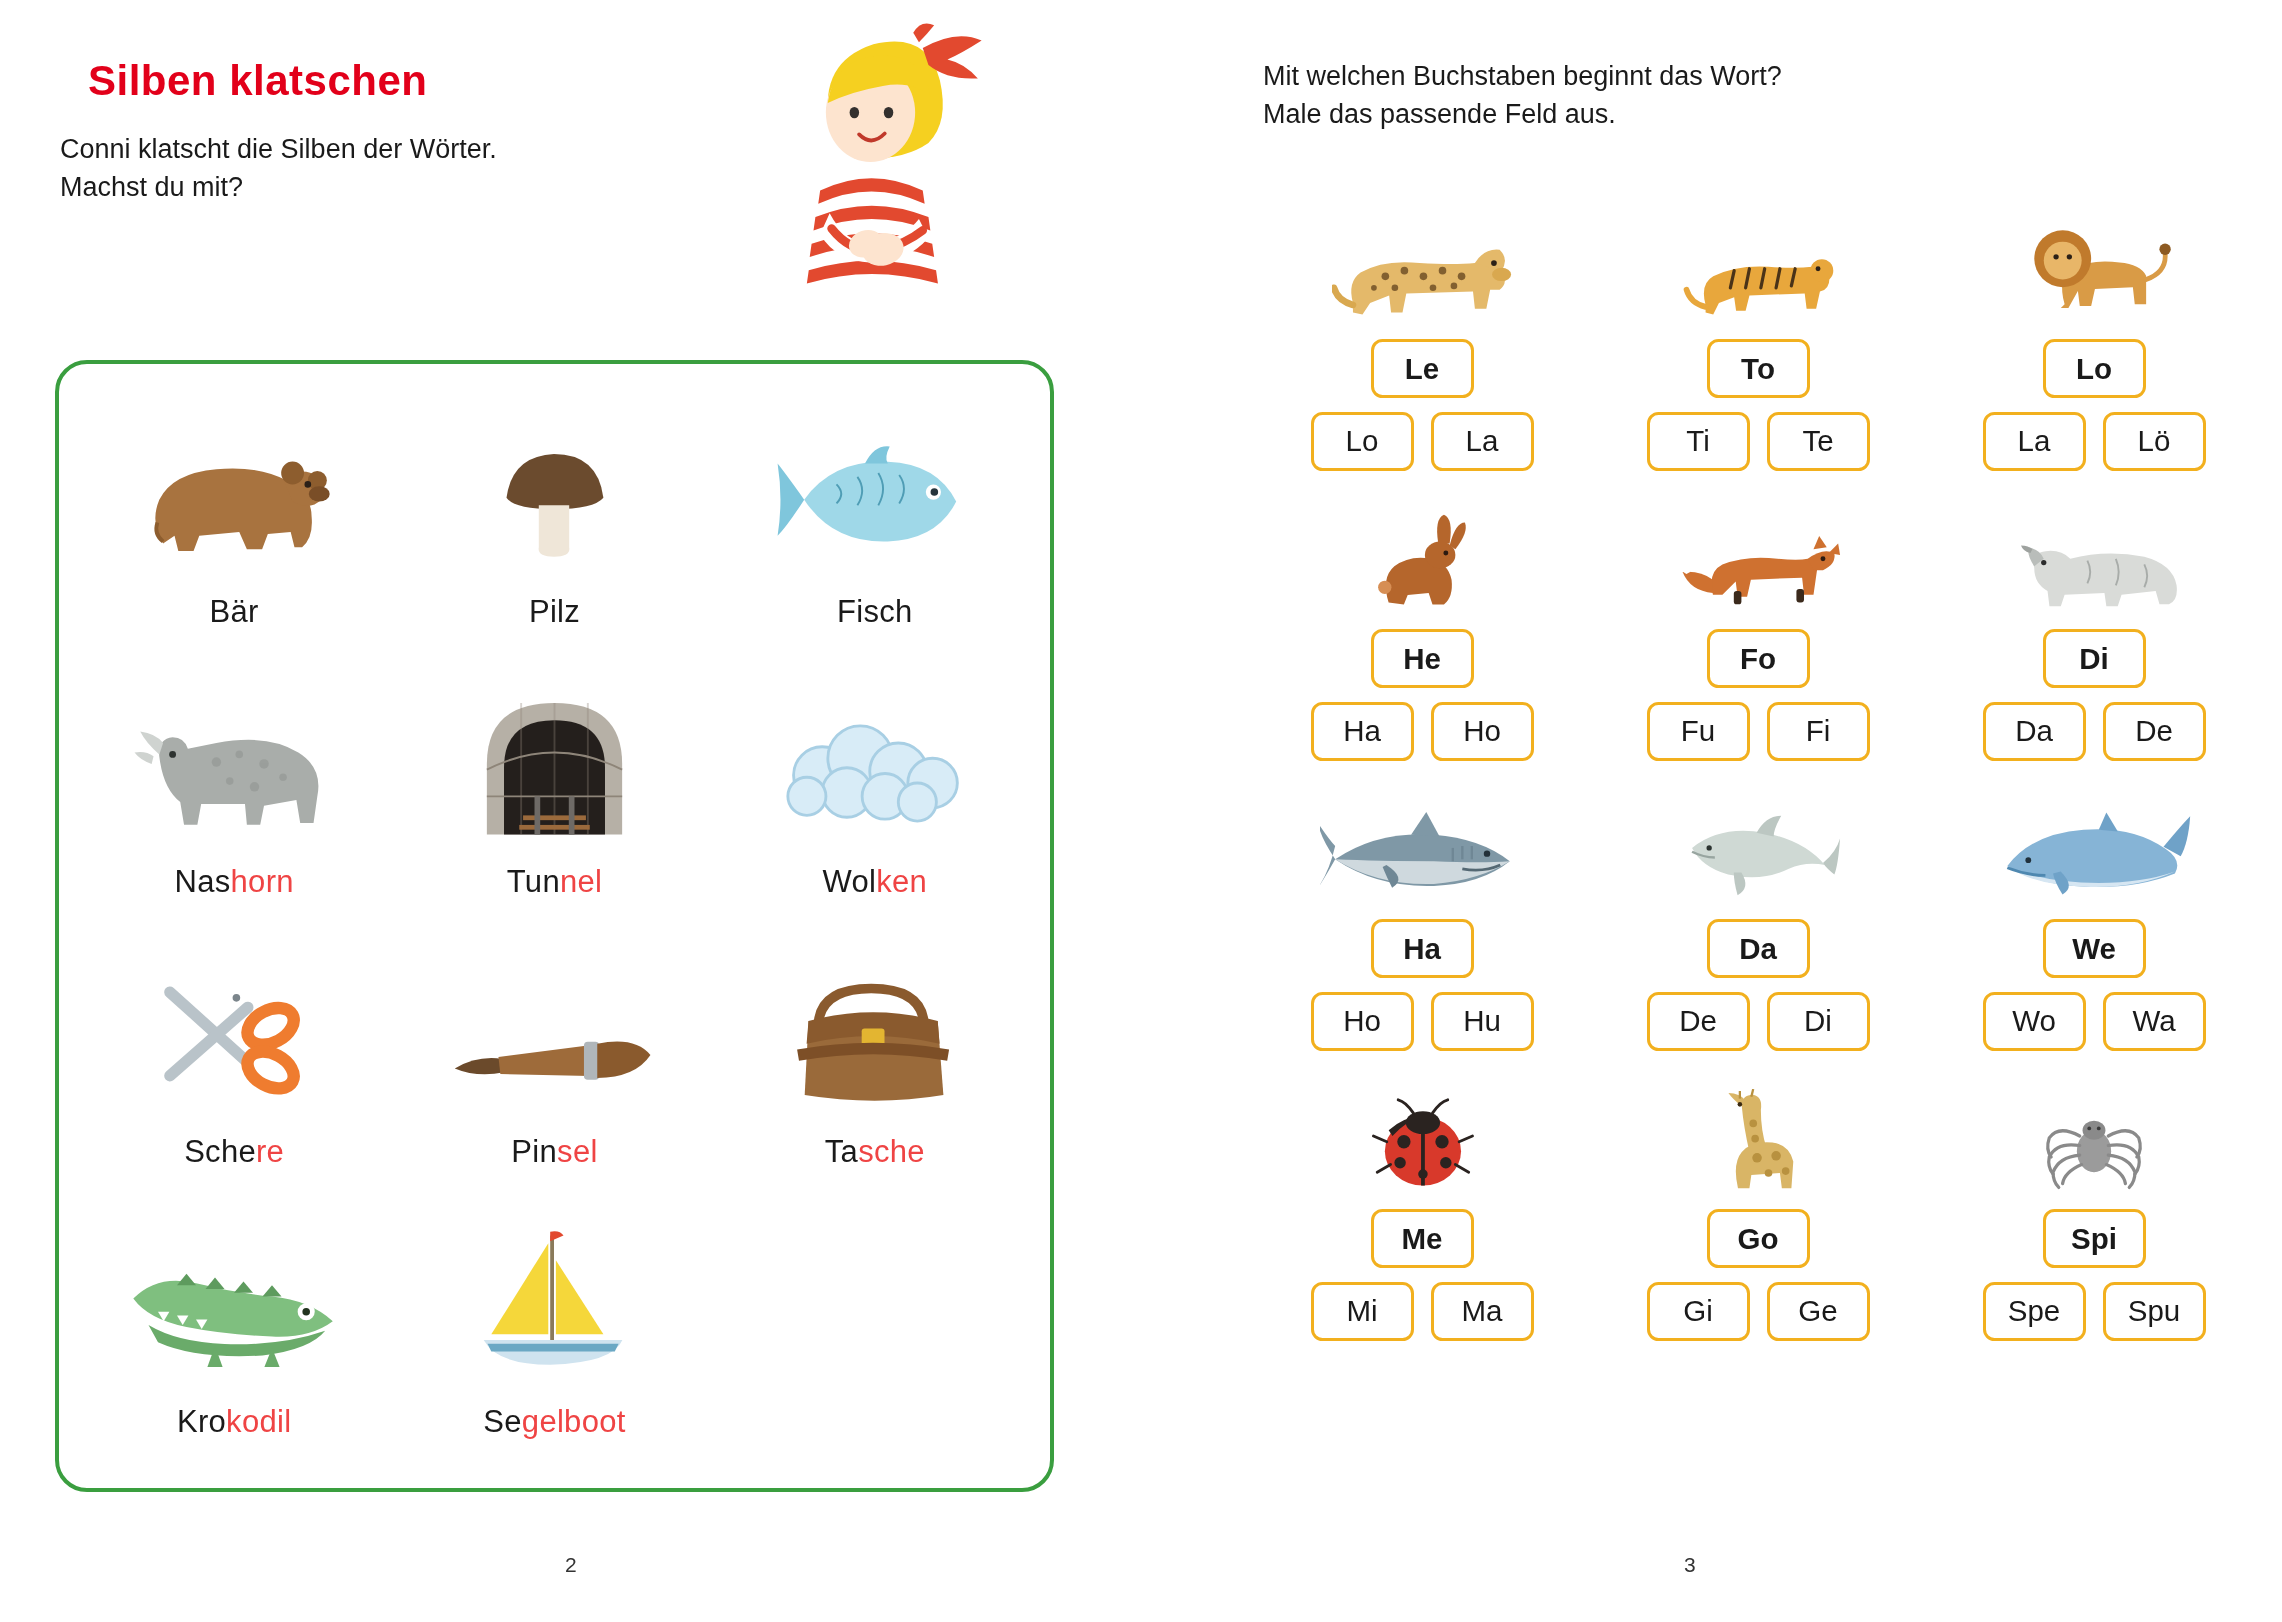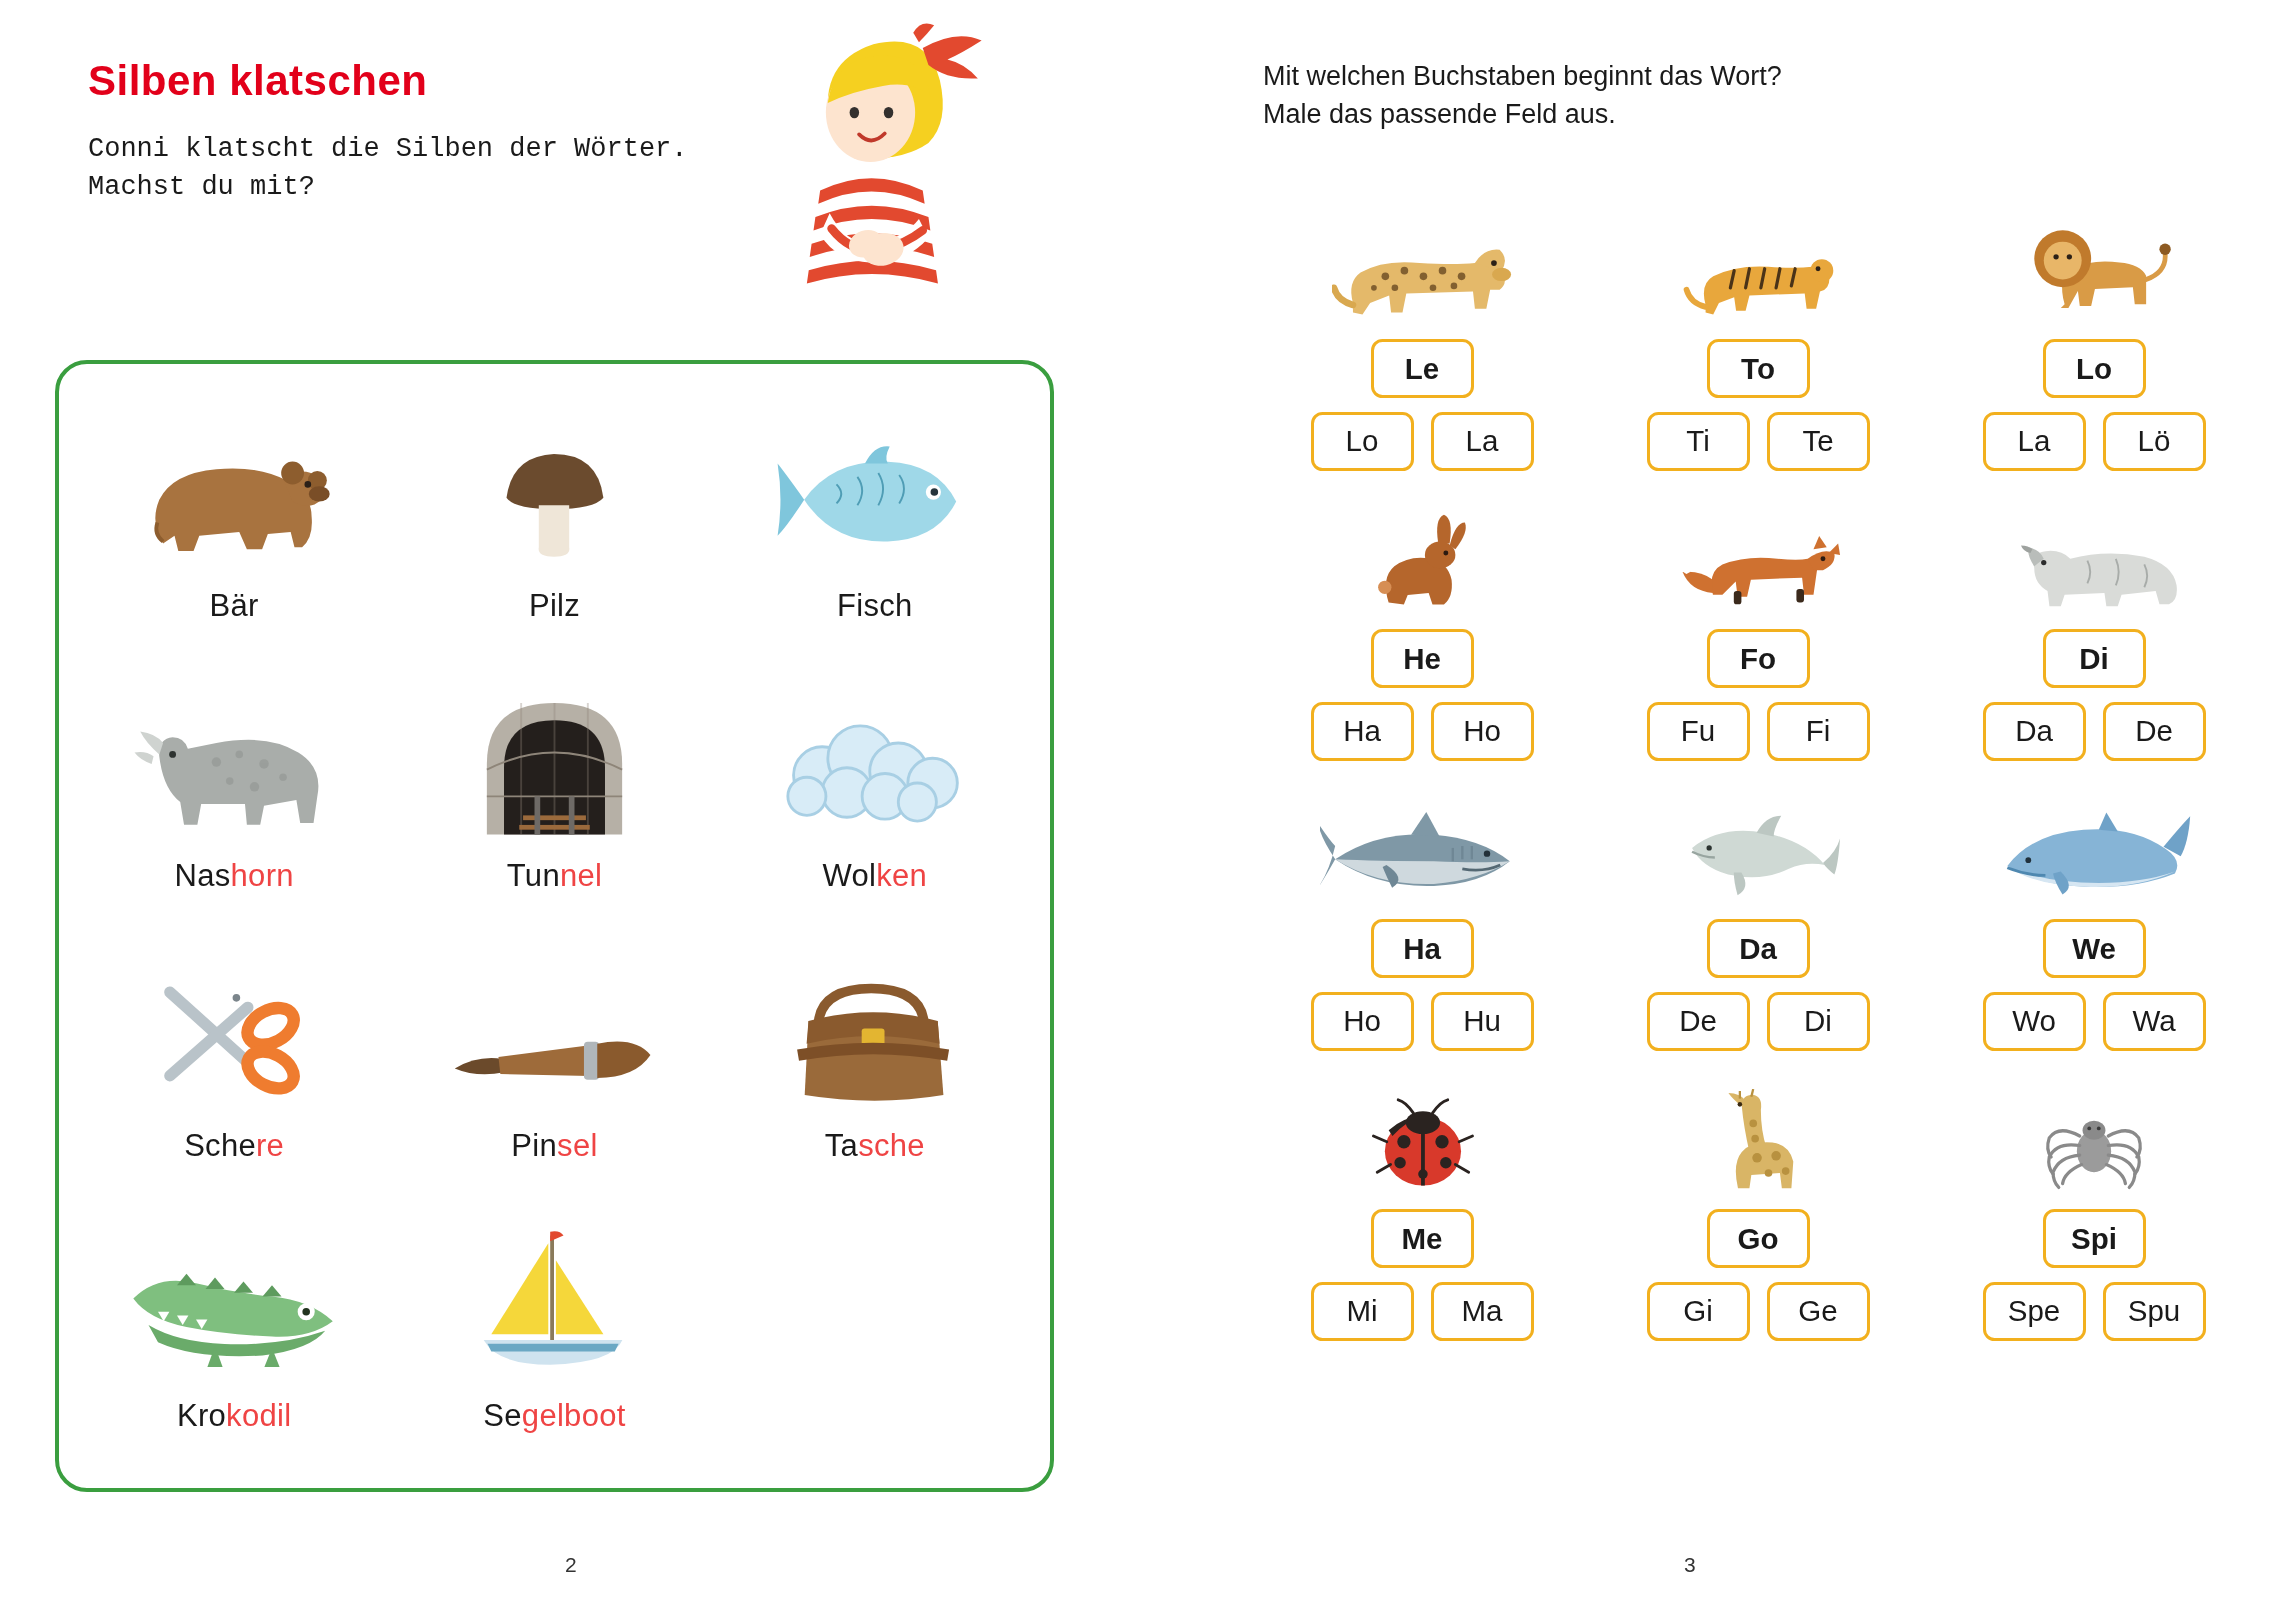--- a/index.html
+++ b/index.html
@@ -44,21 +44,21 @@
     margin: 0 0 25px 0;
   }
   .left-page .heading { padding-left: 88px; }
   .right-page .heading { padding-left: 36px; }
 
   .intro {
     font-size: 27px;
     line-height: 1.42;
     color: #1a1a1a;
   }
-  .left-page .intro { padding-left: 88px; font-family: Liberation Mono, monospace; }
+  .left-page .intro { padding-left: 60px; }
   .right-page .intro { padding-left: 36px; }
   .intro div { white-space: nowrap; }
 
   
   .conni {
     position: absolute;
     top: 9.5px;
     left: 761px;
     width: 238px;
     height: 342px;
@@ -88,21 +88,21 @@
     align-items: center;
     justify-content: flex-start;
   }
   .syl-art {
     height: 176px;
     display: flex;
     align-items: flex-end;
     justify-content: center;
   }
   .syl-label {
-    margin-top: 14px;
+    margin-top: 20px;
     font-size: 31px;
     color: #1a1a1a;
     letter-spacing: 0.3px;
   }
   .syl-label .g { color: #ef4444; }
 
   
   .page-number {
     position: absolute;
     bottom: 46px;

